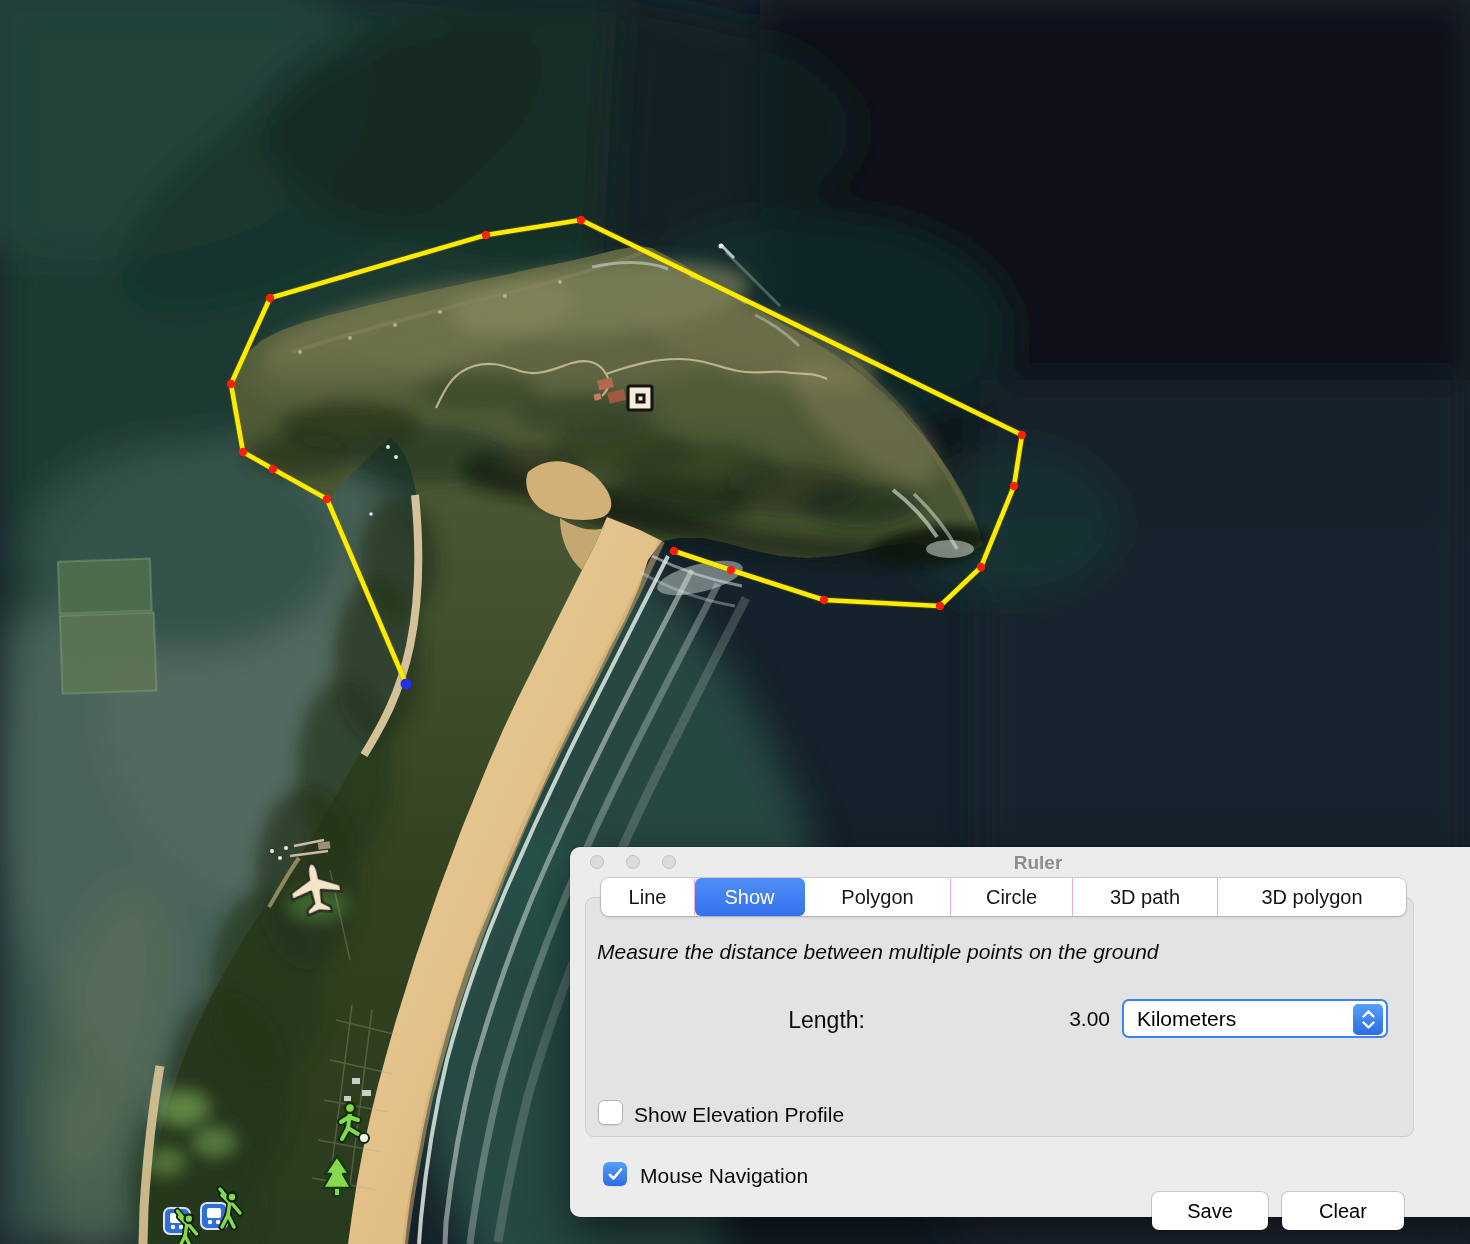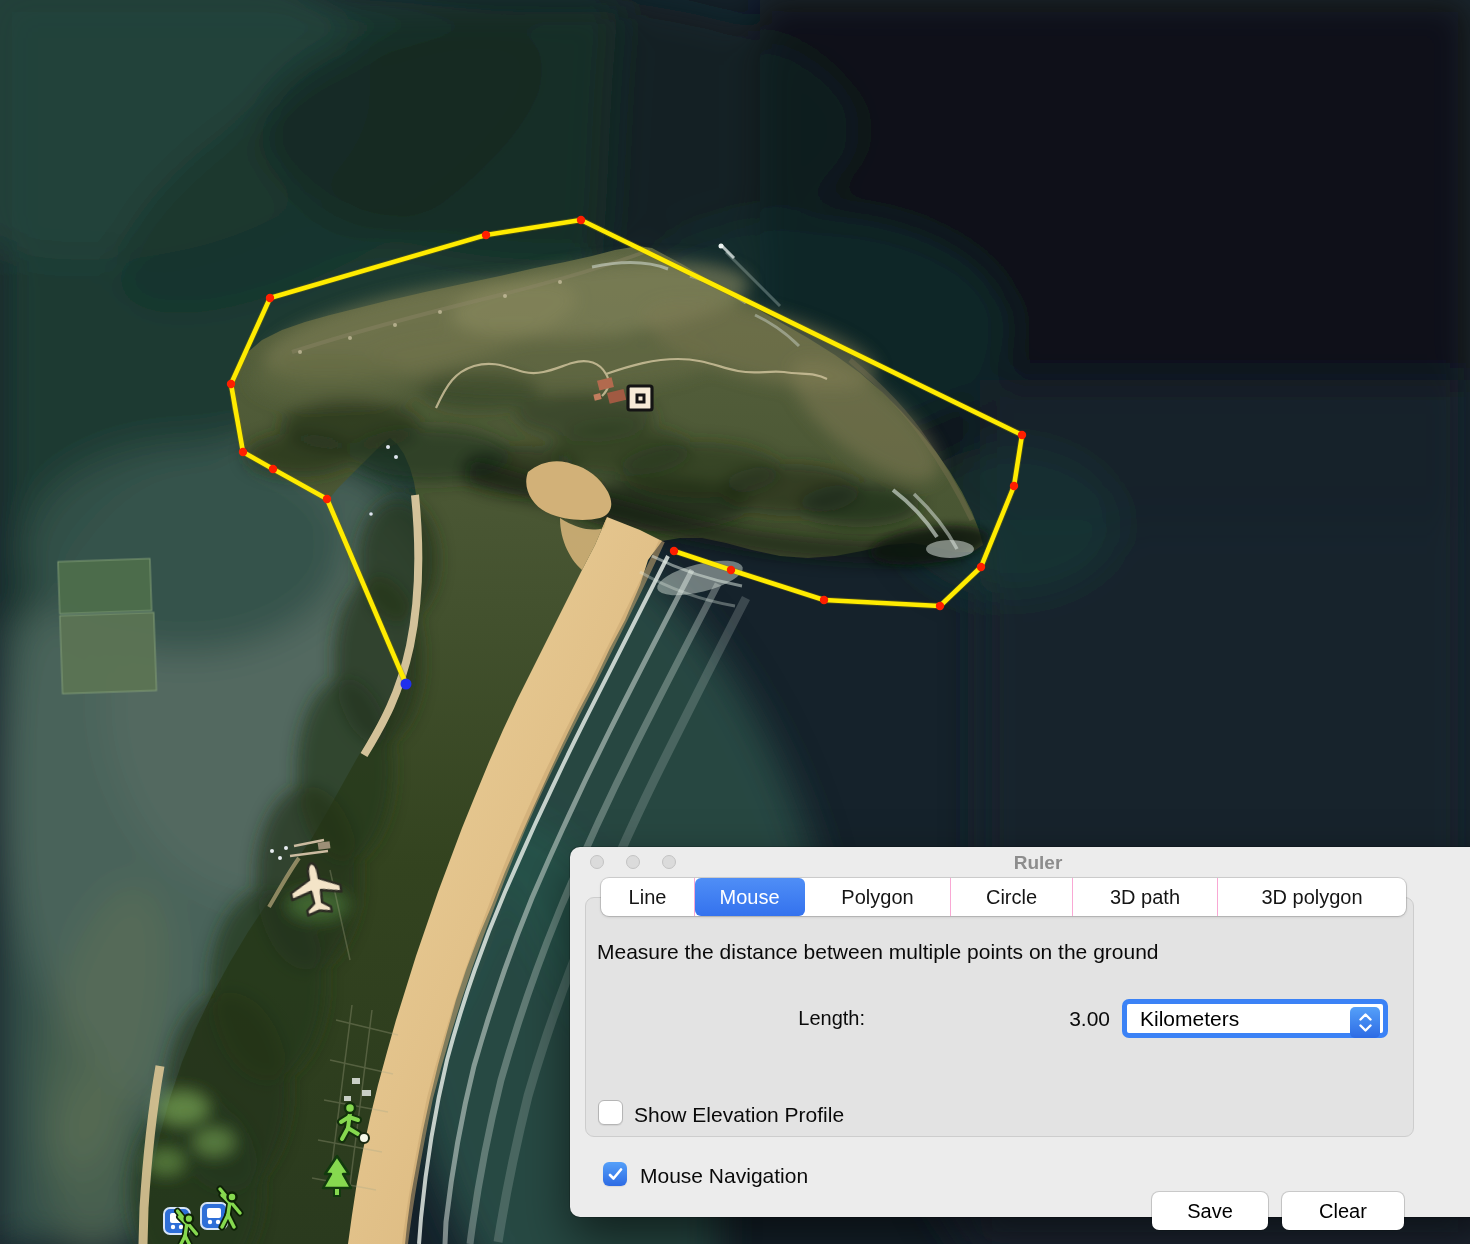--- a/index.html
+++ b/index.html
@@ -18,26 +18,26 @@
   .panel{position:absolute;left:15px;top:50px;width:829px;height:240px;background:#e3e3e3;
     border:1px solid #cdcdcd;border-radius:9px;box-sizing:border-box;z-index:1;}
 
   .tabs{position:absolute;left:31px;top:31px;width:805px;height:38px;background:#fff;border-radius:8px;
     display:flex;box-shadow:0 0 0 1px rgba(0,0,0,.12),0 1px 3px rgba(0,0,0,.15);z-index:2;overflow:hidden;}
   .tab{display:flex;align-items:center;justify-content:center;font-size:20px;color:#151515;
     border-right:1px solid #f9a8d4;box-sizing:border-box;cursor:default;}
   .tab:last-child{border-right:none;}
   .tab.active{background:linear-gradient(#4f8ef6,#3472ee);color:#fff;border-radius:6px;border-right-color:transparent;}
 
-  .description{position:absolute;left:27px;top:93px;font-size:21px;color:#0a0a0a;z-index:2;}
-  .len-label{position:absolute;left:0;top:160px;width:295px;text-align:right;font-size:20px;color:#0a0a0a;z-index:2;}
+  .description{position:absolute;left:27px;top:93px;font-size:21px;color:#0a0a0a;z-index:2;font-style:italic;}
+  .len-label{position:absolute;left:0;top:160px;width:295px;text-align:right;font-size:23px;color:#0a0a0a;z-index:2;}
   .len-value{position:absolute;left:300px;top:160px;width:240px;text-align:right;font-size:21px;color:#0a0a0a;z-index:2;}
 
   .dropdown{position:absolute;left:552px;top:152px;width:266px;height:39px;background:#fff;
-    border:5px solid #3b82f6;border-radius:7px;box-sizing:border-box;z-index:2;}
+    border:2px solid #3b82f6;border-radius:7px;box-sizing:border-box;z-index:2;}
   .dropdown .value{position:absolute;left:13px;top:50%;transform:translateY(-50%);font-size:21px;color:#000;}
   .stepper{position:absolute;right:3px;top:3px;width:30px;height:31px;border-radius:5px;
     background:linear-gradient(#55a0f9,#2d6be4);display:flex;flex-direction:column;align-items:center;justify-content:center;gap:3px;}
 
   .checkbox{position:absolute;width:25px;height:25px;background:#fff;border:1px solid #b5b5b5;border-radius:6px;
     box-sizing:border-box;box-shadow:0 1px 1px rgba(0,0,0,.08);z-index:2;}
   .checkbox.checked{background:linear-gradient(#55a0f9,#2d6be4);border:none;display:flex;align-items:center;justify-content:center;}
   .cb-elev{left:28px;top:253px;}
   .lbl-elev{position:absolute;left:64px;top:256px;font-size:21px;color:#0a0a0a;z-index:2;}
   .cb-mouse{left:33px;top:315px;width:24px;height:24px;}
@@ -337,21 +337,21 @@
       <div class="light"></div>
       <div class="light"></div>
     </div>
     <div class="title">Ruler</div>
   </div>
 
   <div class="panel"></div>
 
   <div class="tabs">
     <div class="tab" style="width:94px">Line</div>
-    <div class="tab active" style="width:110px">Mouse</div>
+    <div class="tab active" style="width:110px">Show</div>
     <div class="tab" style="width:146px">Polygon</div>
     <div class="tab" style="width:122px">Circle</div>
     <div class="tab" style="width:145px">3D path</div>
     <div class="tab" style="width:188px">3D polygon</div>
   </div>
 
   <div class="description">Measure the distance between multiple points on the ground</div>
 
   <div class="len-label">Length:</div>
   <div class="len-value">3.00</div>

